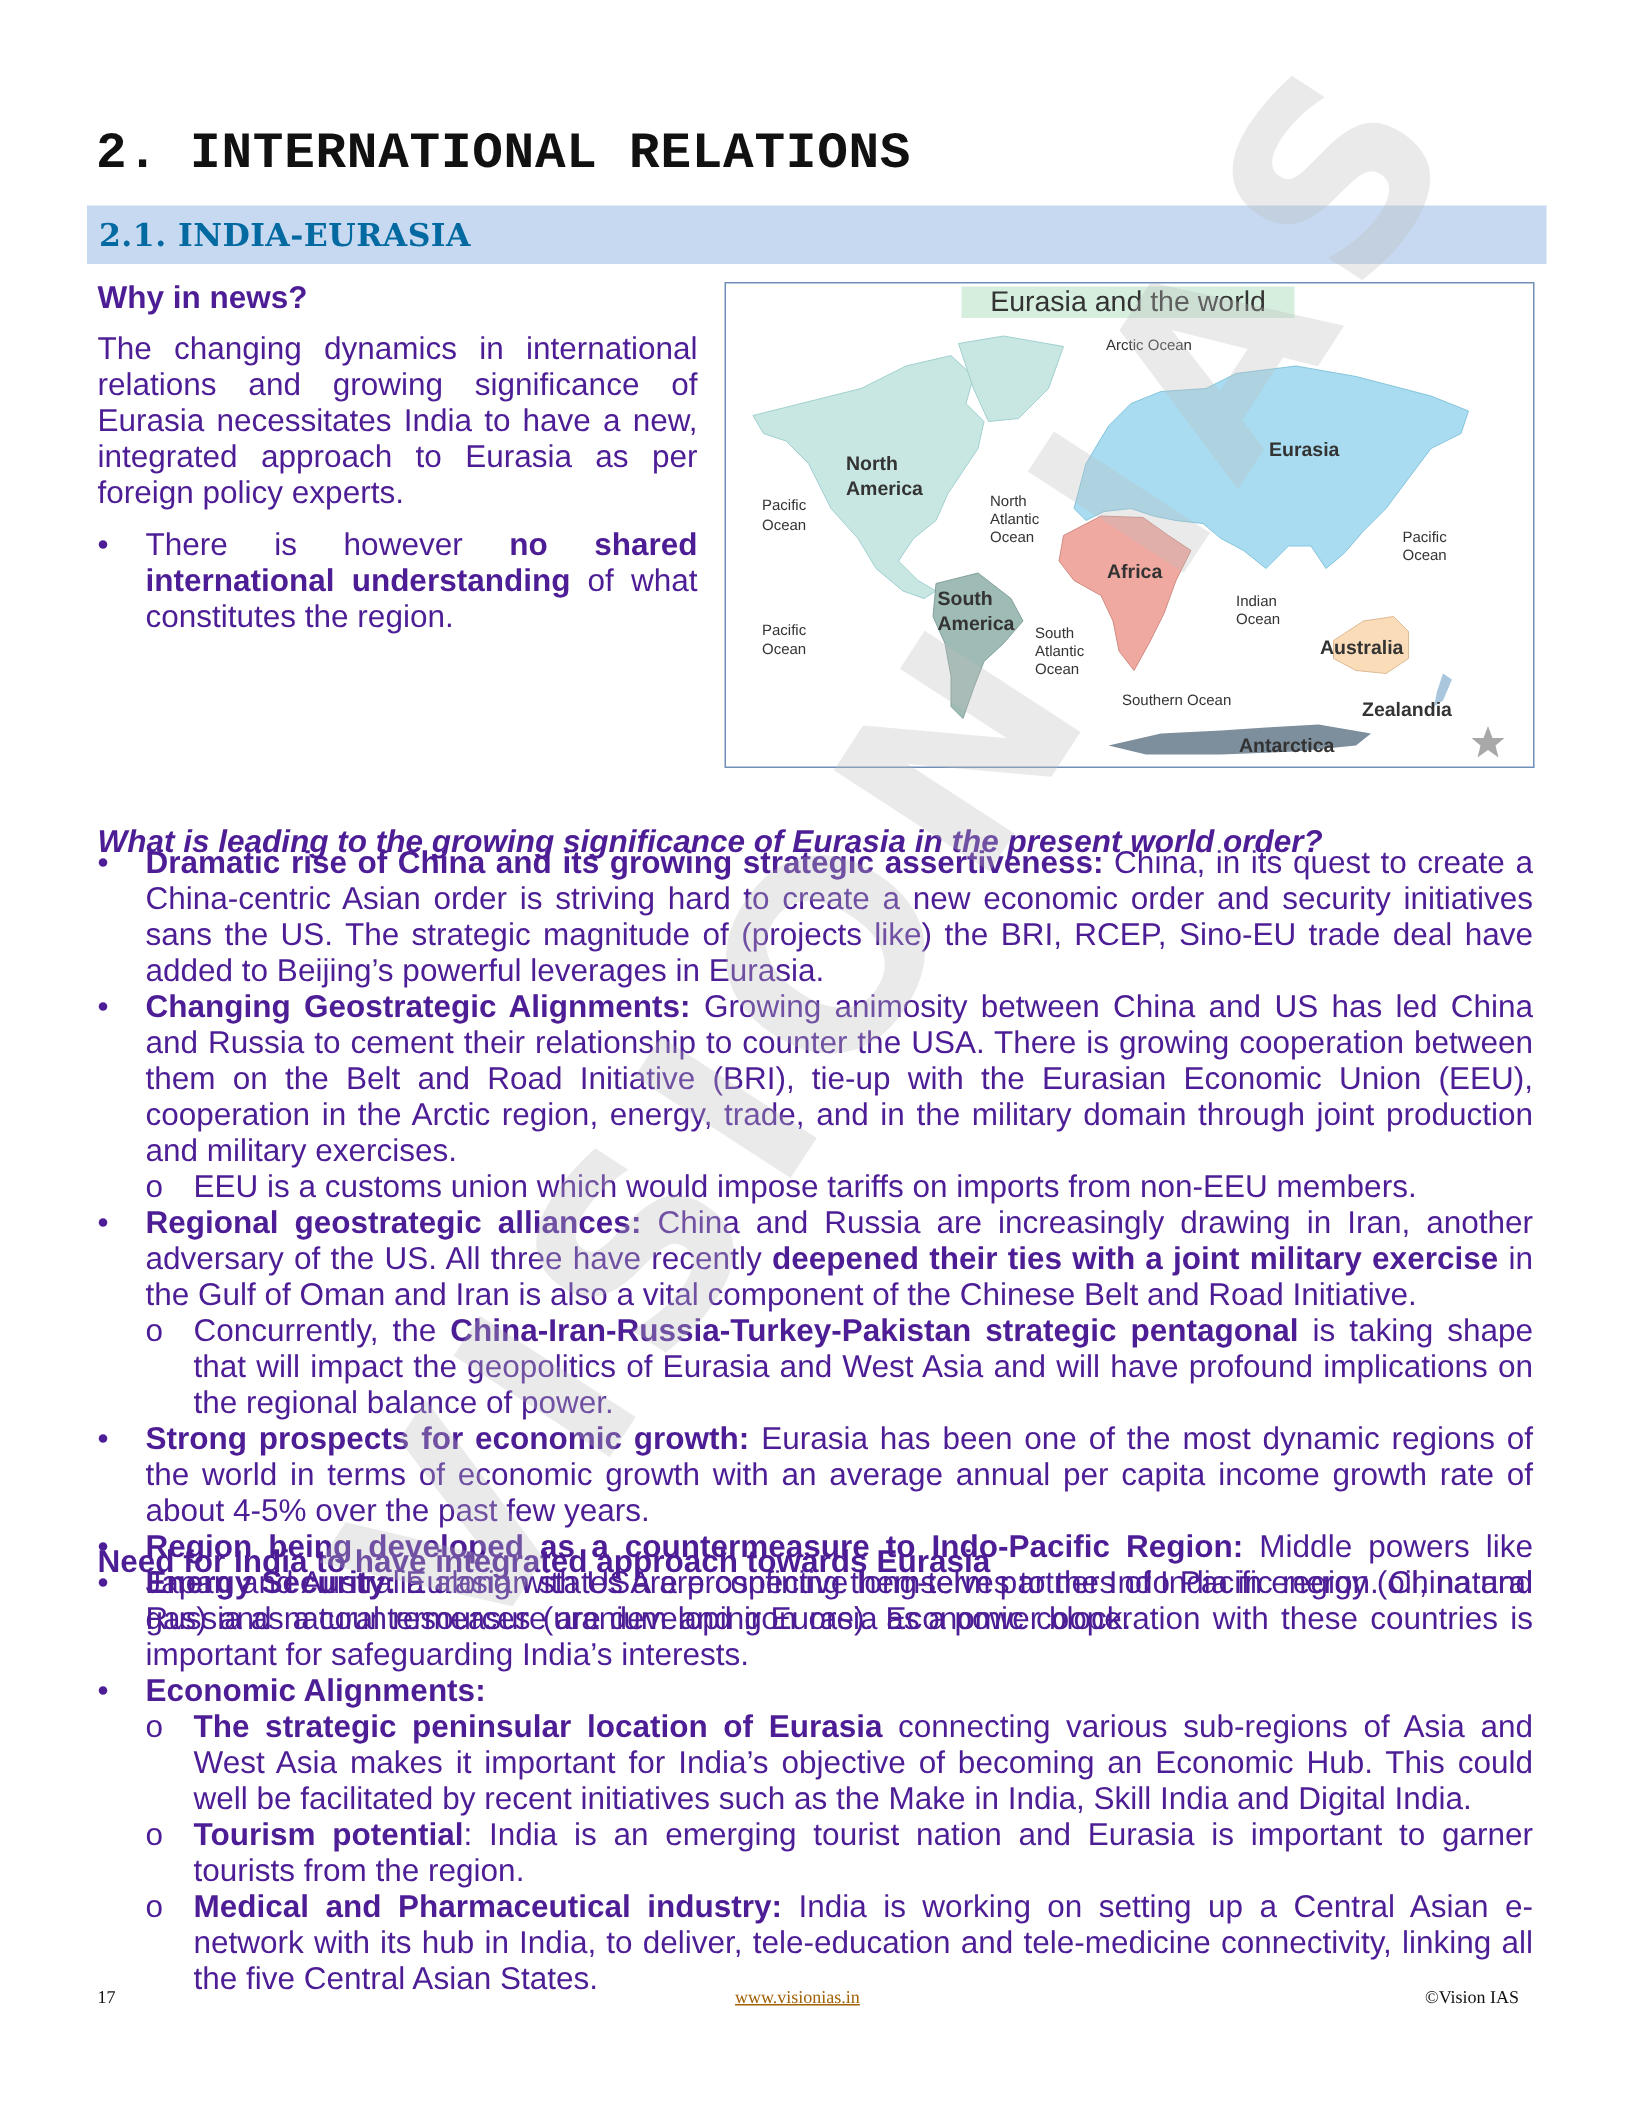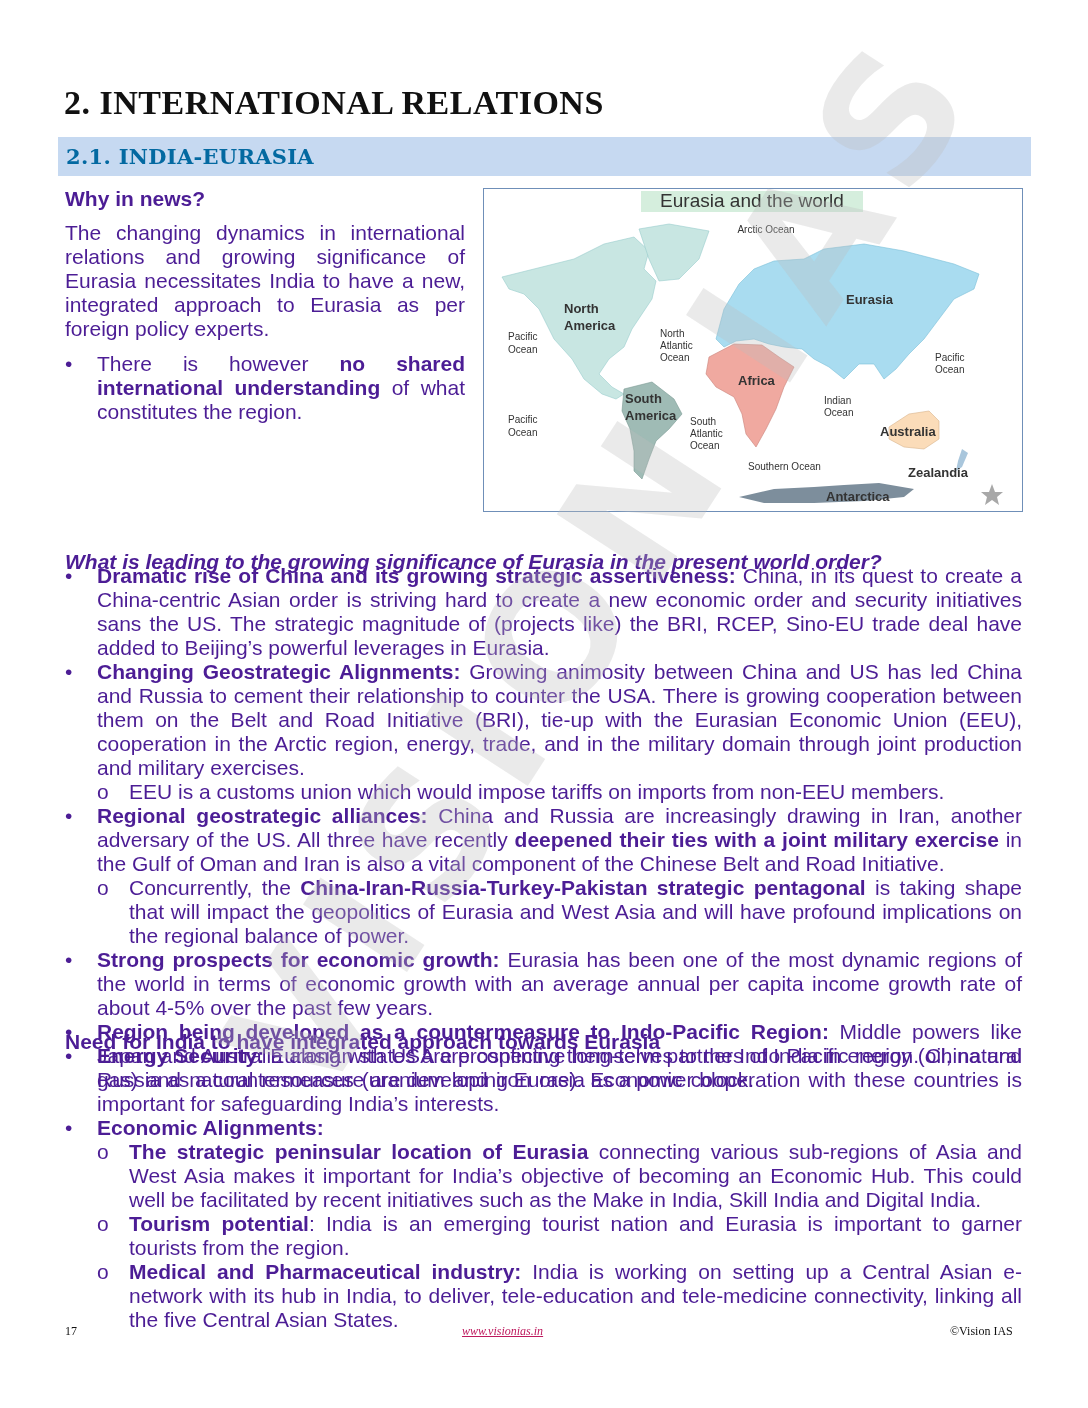--- a/index.html
+++ b/index.html
@@ -5,21 +5,21 @@
   html, body { margin: 0; padding: 0; background: #ffffff; }
   body { width: 1088px; height: 1408px; position: relative; overflow: hidden;
          font-family: "Liberation Sans", sans-serif; color: #000; }
   .page { position: absolute; left: 0; top: 0; width: 1088px; height: 1408px; }
 
   .watermark { position: absolute; left: 40px; top: 560px; width: 1000px; text-align: center;
     transform: rotate(-57deg); transform-origin: 50% 50%;
     font-family: "DejaVu Sans", sans-serif; font-weight: bold; font-size: 170px; letter-spacing: 18px;
     color: rgba(190,190,190,0.32); pointer-events: none; white-space: nowrap; z-index: 5; }
 
-  .h1 { position: absolute; left: 64px; top: 84px; font-family: Liberation Serif, serif; font-weight: bold;
+  .h1 { position: absolute; left: 64px; top: 84px; font-family: Liberation Mono, monospace; font-weight: bold;
         font-size: 34px; letter-spacing: 0.5px; color: #111; margin: 0; }
   .h2bar { position: absolute; left: 58px; top: 137px; width: 973px; height: 39px; background: #c6d9f1; }
   .h2 { position: absolute; left: 66px; top: 144px; font-family: "DejaVu Serif", serif; font-weight: bold;
         font-size: 21px; color: #0369a1; margin: 0; letter-spacing: 0.3px; }
 
   .text { font-family: "Liberation Sans", sans-serif; font-size: 21px; line-height: 24px; color: #4c1d95; }
   .bold { font-weight: bold; }
   .left-col { position: absolute; left: 65px; top: 187px; width: 400px; }
   .left-col p { margin: 0; text-align: justify; }
   .left-col .q { margin-bottom: 10px; }
@@ -34,21 +34,21 @@
   .map-box svg { position: absolute; left: 0; top: 0; }
 
   .main { position: absolute; left: 65px; width: 957px; }
   .sec-q { top: 529px; font-style: italic; }
   .list1 { top: 564px; }
   .sec-need { top: 1009px; }
   .list2 { top: 1044px; }
 
   .footer { position: absolute; top: 1324px; font-family: "Liberation Serif", serif; font-size: 12px; color: #111; }
   .footer.num { left: 65px; }
-  .footer.link { left: 462px; color: #be185d; text-decoration: underline; font-style: italic; }
+  .footer.link { left: 490px; color: #a16207; text-decoration: underline; }
   .footer.copy { left: 950px; }
 </style>
 </head>
 <body>
 
 <div class="page">
 
   <h1 class="h1">2. INTERNATIONAL RELATIONS</h1>
   <div class="h2bar"></div>
   <h2 class="h2">2.1. INDIA-EURASIA</h2>

